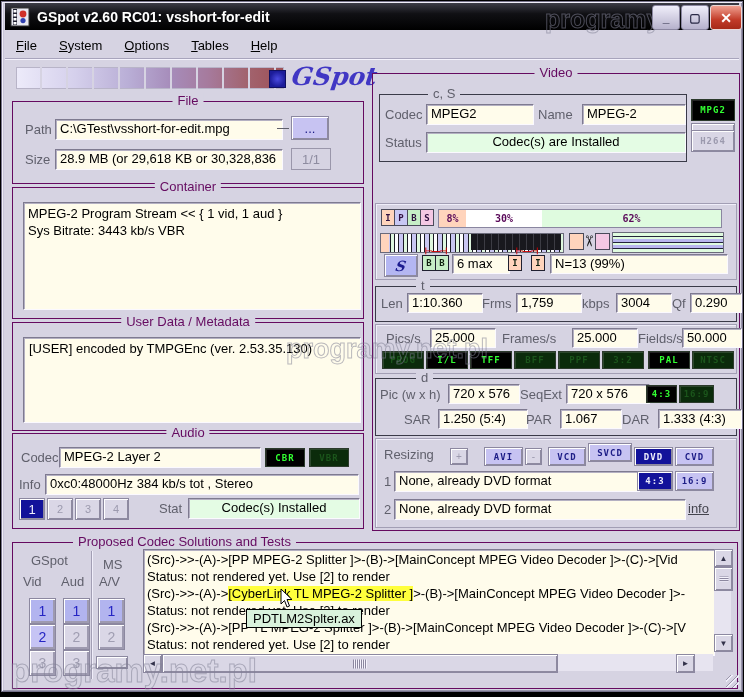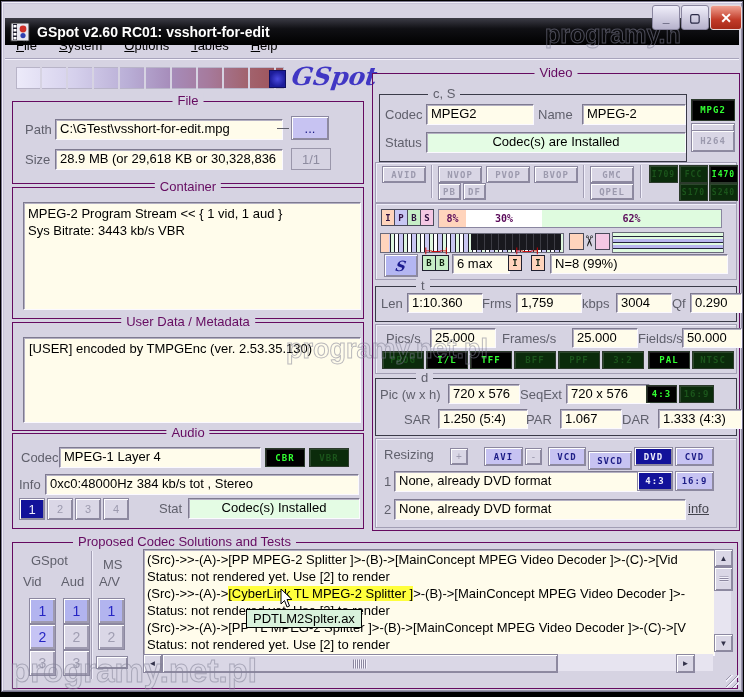--- a/index.html
+++ b/index.html
@@ -1,21 +1,21 @@
 <!DOCTYPE html>
 <html><head>
 <meta charset="utf-8">
 <style>
   html,body{margin:0;padding:0}
   body{width:744px;height:697px;background:#000;position:relative;overflow:hidden;
        font-family:"Liberation Sans",sans-serif;font-size:13px;color:#000;}
   .win{position:absolute;left:1px;top:1px;width:740px;height:689px;background:#d6d3e2;
        border:1px solid #76728a;box-shadow:inset 1px 1px 0 #f2f0fa,inset -1px -1px 0 #9a96ac,inset 2px 2px 0 #c9c5da;}
   
-  .titlebar{position:absolute;left:3px;top:16px;width:734px;height:27px;
+  .titlebar{position:absolute;left:3px;top:1px;width:734px;height:27px;
             background:linear-gradient(180deg,#3c3c46 0%,#101014 40%,#000 100%);display:flex;align-items:center;text-align:right;}
   .appicon{width:20px;height:20px;margin-left:5px;flex:0 0 auto}
   .title{color:#fff;font-weight:bold;font-size:14px;margin-left:7px;white-space:nowrap}
   .capbtn{position:absolute;top:3px;height:23px;border-radius:3px;display:flex;align-items:center;justify-content:center;
           font-weight:bold;border:1px solid #8a86a0;
           background:linear-gradient(180deg,#f0eefa,#b6b2cc);color:#2a2a46;font-size:12px;}
   .capbtn.close{background:linear-gradient(180deg,#f0a090,#c23b28 60%,#a72a18);color:#fff;border:1px solid #e8d8d8;font-size:14px}
   
   .menubar{position:absolute;left:3px;top:30px;width:734px;height:26px;display:flex;align-items:center;
            border-bottom:1px solid #a8a4bc;box-shadow:0 1px 0 #f4f2fc;}
@@ -138,21 +138,21 @@
     <div class="grp" style="left:6px;top:260px;width:350px;height:107px">
       <span class="grp-title ct">User Data / Metadata</span>
       <div class="fld" style="left:10px;top:14px;width:328px;height:80px;padding:2px 4px">
         <div class="line" style="padding-left:1px">[USER]   encoded by TMPGEnc (ver. 2.53.35.130)</div>
       </div>
     </div>
 
     <div class="grp" style="left:6px;top:371px;width:350px;height:94px">
       <span class="grp-title ct">Audio</span>
       <span class="lbl" style="left:8px;top:16px">Codec</span>
-      <div class="fld" style="left:46px;top:13px;width:192px;height:17px">MPEG-1 Layer 4</div>
+      <div class="fld" style="left:46px;top:13px;width:192px;height:17px">MPEG-2 Layer 2</div>
       <div class="badge on" style="left:252px;top:14px;width:38px;height:17px">CBR</div>
       <div class="badge" style="left:296px;top:14px;width:38px;height:17px">VBR</div>
       <span class="lbl" style="left:6px;top:43px">Info</span>
       <div class="fld" style="left:32px;top:40px;width:304px;height:17px">0xc0:48000Hz  384 kb/s tot , Stereo</div>
       <div class="btn navy" style="left:6px;top:64px;width:24px;height:20px">1</div>
       <div class="btn dis" style="left:34px;top:64px;width:24px;height:20px;font-size:11px">2</div>
       <div class="btn dis" style="left:62px;top:64px;width:24px;height:20px;font-size:11px">3</div>
       <div class="btn dis" style="left:90px;top:64px;width:24px;height:20px;font-size:11px">4</div>
       <span class="lbl" style="left:146px;top:67px">Stat</span>
       <div class="fld green" style="left:175px;top:64px;width:162px;height:17px">Codec(s) Installed</div>
@@ -167,38 +167,20 @@
         <div class="fld" style="left:46px;top:9px;width:98px;height:17px">MPEG2</div>
         <span class="lbl" style="left:158px;top:12px">Name</span>
         <div class="fld" style="left:202px;top:9px;width:94px;height:17px">MPEG-2</div>
         <span class="lbl" style="left:5px;top:40px">Status</span>
         <div class="fld green" style="left:46px;top:37px;width:250px;height:17px">Codec(s) are Installed</div>
       </div>
       <div class="badge on" style="left:318px;top:25px;width:42px;height:20px">MPG2</div>
       <div class="flag" style="left:318px;top:49px;width:42px;height:20px">MPG4</div>
       <div class="flag" style="left:318px;top:56px;width:42px;height:20px">H264</div>
 
-      <div class="sect" style="left:2px;top:88px;width:360px;height:39px">
-        <div class="flag" style="left:6px;top:3px;width:42px;height:15px">AVID</div>
-        <div class="vsep" style="left:55px;top:2px;height:33px"></div>
-        <div class="flag" style="left:62px;top:3px;width:42px;height:15px">NVOP</div>
-        <div class="flag" style="left:110px;top:3px;width:42px;height:15px">PVOP</div>
-        <div class="flag" style="left:158px;top:3px;width:42px;height:15px">BVOP</div>
-        <div class="flag" style="left:62px;top:20px;width:21px;height:15px">PB</div>
-        <div class="flag" style="left:87px;top:20px;width:21px;height:15px">DF</div>
-        <div class="vsep" style="left:207px;top:2px;height:33px"></div>
-        <div class="flag" style="left:214px;top:3px;width:42px;height:15px">GMC</div>
-        <div class="flag" style="left:214px;top:20px;width:42px;height:15px">QPEL</div>
-        <div class="vsep" style="left:264px;top:2px;height:33px"></div>
-        <div class="badge" style="left:273px;top:2px;width:27px;height:16px;font-size:8px">I709</div>
-        <div class="badge" style="left:303px;top:2px;width:27px;height:16px;font-size:8px">FCC</div>
-        <div class="badge on" style="left:333px;top:2px;width:27px;height:16px;font-size:8px">I470</div>
-        <div class="badge" style="left:303px;top:20px;width:27px;height:16px;font-size:8px">S170</div>
-        <div class="badge" style="left:333px;top:20px;width:27px;height:16px;font-size:8px">S240</div>
-      </div>
 
       <div class="sect" style="left:2px;top:129px;width:360px;height:75px">
         <div class="ipbsbox" style="left:5px;top:5px;background:#ffd4bc">I</div>
         <div class="ipbsbox" style="left:18px;top:5px;background:#c8c8f4">P</div>
         <div class="ipbsbox" style="left:31px;top:5px;background:#c6eec6">B</div>
         <div class="ipbsbox" style="left:44px;top:5px;background:#f4c8e4">S</div>
         <div style="position:absolute;left:62px;top:5px;width:282px;height:17px;border:1px solid #8a86a0;display:flex">
           <div style="flex:0 0 27px;background:#ffd4bc;display:flex;align-items:center;justify-content:center;font:bold 10px 'DejaVu Sans Mono',monospace;color:#5a0a5a">8%</div>
           <div style="flex:0 0 76px;background:#ffffff;display:flex;align-items:center;justify-content:center;font:bold 10px 'DejaVu Sans Mono',monospace;color:#5a0a5a">30%</div>
           <div style="flex:1;background:#dffbdf;display:flex;align-items:center;justify-content:center;font:bold 10px 'DejaVu Sans Mono',monospace;color:#5a0a5a">62%</div>
@@ -227,21 +209,21 @@
           </div>
         </div>
         <div class="fld" style="left:76px;top:50px;width:48px;height:16px">6 max</div>
         <div class="meter" style="left:132px;top:44px">
           <div class="marrow">⊢—⊣</div>
           <div style="display:flex;gap:9px">
             <div class="mbox" style="background:#ffd4bc">I</div>
             <div class="mbox" style="background:#ffd4bc">I</div>
           </div>
         </div>
-        <div class="fld" style="left:174px;top:50px;width:168px;height:16px">N=8 (99%)</div>
+        <div class="fld" style="left:174px;top:50px;width:168px;height:16px">N=13 (99%)</div>
       </div>
 
       <div class="grp" style="left:2px;top:212px;width:360px;height:34px;border-color:#3a3a48">
         <span class="grp-title" style="left:40px;color:#60606c">t</span>
         <span class="lbl" style="left:5px;top:9px">Len</span>
         <div class="fld" style="left:31px;top:6px;width:66px;height:16px">1:10.360</div>
         <span class="lbl" style="left:106px;top:9px">Frms</span>
         <div class="fld" style="left:140px;top:6px;width:56px;height:16px">1,759</div>
         <span class="lbl" style="left:206px;top:9px">kbps</span>
         <div class="fld" style="left:240px;top:6px;width:46px;height:16px">3004</div>
@@ -281,21 +263,21 @@
         <span class="lbl" style="left:246px;top:33px">DAR</span>
         <div class="fld" style="left:282px;top:30px;width:74px;height:16px">1.333 (4:3)</div>
       </div>
 
       <div class="sect" style="left:2px;top:364px;width:360px;height:88px">
         <span class="lbl" style="left:8px;top:8px">Resizing</span>
         <div class="btn dis" style="left:74px;top:9px;width:16px;height:15px;font-size:10px">+</div>
         <div class="btn lav bfnt" style="left:108px;top:8px;width:37px;height:17px">AVI</div>
         <div class="btn dis" style="left:149px;top:9px;width:15px;height:15px;font-size:10px">-</div>
         <div class="btn lav bfnt" style="left:172px;top:8px;width:36px;height:17px">VCD</div>
-        <div class="btn lav bfnt" style="left:212px;top:12px;width:42px;height:17px">SVCD</div>
+        <div class="btn lav bfnt" style="left:212px;top:4px;width:42px;height:17px">SVCD</div>
         <div class="btn navy bfnt" style="left:258px;top:8px;width:37px;height:17px">DVD</div>
         <div class="btn lav bfnt" style="left:299px;top:8px;width:37px;height:17px">CVD</div>
         <span class="lbl" style="left:8px;top:35px">1</span>
         <div class="fld" style="left:18px;top:32px;width:236px;height:17px">None, already DVD format</div>
         <div class="btn navy bfnt" style="left:261px;top:32px;width:34px;height:18px">4:3</div>
         <div class="btn lav bfnt" style="left:299px;top:32px;width:37px;height:18px">16:9</div>
         <span class="lbl" style="left:8px;top:63px">2</span>
         <div class="fld" style="left:18px;top:60px;width:282px;height:17px">None, already DVD format</div>
         <span style="position:absolute;left:312px;top:62px;color:#44444e;text-decoration:underline">info</span>
       </div>

